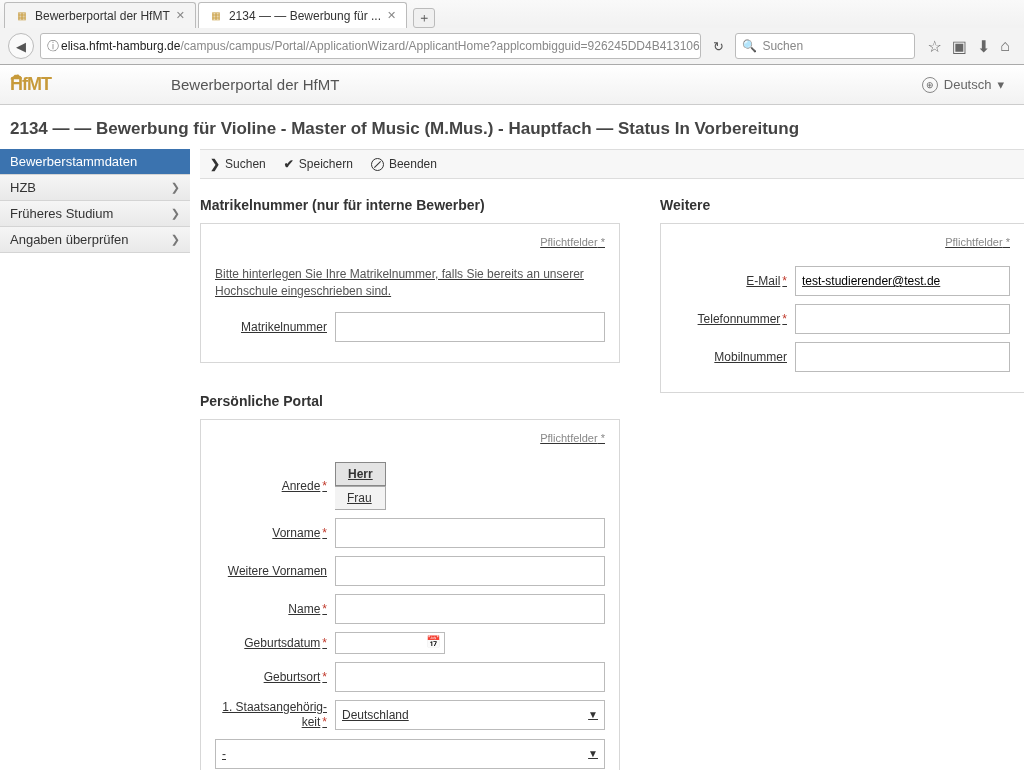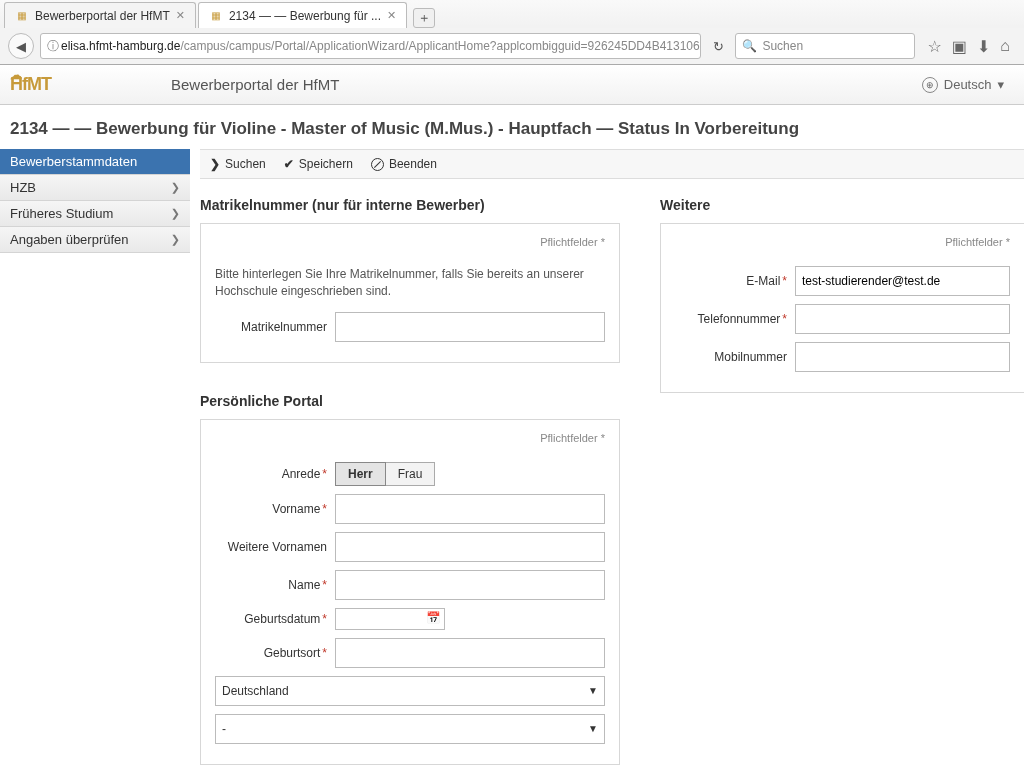--- a/index.html
+++ b/index.html
@@ -45,36 +45,36 @@
   .action { display:flex; align-items:center; gap:5px; font-size:12px; color:#333; }
   .action .ic { font-weight:bold; }
   .ban { width:13px; height:13px; border:1.6px solid #333; border-radius:50%; position:relative; display:inline-block; }
   .ban::after { content:""; position:absolute; left:1px; right:1px; top:50%; border-top:1.6px solid #333; transform:rotate(-45deg); }
 
   .columns { display:flex; gap:40px; padding:18px 0 0 0; }
   .col-left { width:420px; }
   .col-right { flex:1; min-width:320px; }
 
   .section-title { font-weight:bold; color:#333; font-size:14px; margin-bottom:10px; }
-  .panel { border:1px solid #d7d7d7; padding:12px 14px; }
+  .panel { border:1px solid #d7d7d7; padding:12px 14px;text-decoration:underline; }
   .pflicht { text-align:right; font-size:11px; color:#888; margin-bottom:18px; }
   .pflicht::after { content:" *"; }
   .hint { font-size:12px; color:#555; margin-bottom:12px; line-height:1.4; }
 
   .form-row { display:flex; align-items:center; margin-bottom:8px; }
   .form-row label { width:120px; text-align:right; padding-right:8px; font-size:12px; color:#333; }
   .form-row .req { color:#c0392b; margin-left:2px; }
   .form-row input.txt, .form-row .select { flex:1; height:30px; border:1px solid #bbb; padding:0 6px; font-size:12px; background:#fff; }
   .date-wrap { position:relative; flex:none; width:110px; }
   .date-wrap input { width:100%; height:22px; border:1px solid #bbb; padding-right:22px; padding-left:6px; font-size:12px; }
   .date-wrap .cal { position:absolute; right:4px; top:3px; font-size:12px; color:#555; }
   .select { display:flex; align-items:center; justify-content:space-between; }
   .select .arr { font-size:10px; color:#333; }
 
-  .toggle-group { display:flex; }
+  .toggle-group { display:flex;flex-direction:column; }
   .toggle { height:24px; padding:0 12px; border:1px solid #aaa; background:#f3f3f3; font-size:12px; display:flex; align-items:center; cursor:pointer; }
   .toggle.selected { background:#e4e4e4; border-color:#888; font-weight:bold; }
   .toggle + .toggle { border-left:none; }
 
   .contact-panel .form-row label { width:120px; }
 
   .section-gap { height:30px; }
 </style>
 </head>
 <body>
@@ -206,20 +206,24 @@
             <div class="date-wrap">
               <input style="">
               <span class="cal">📅</span>
             </div>
           </div>
           <div class="form-row">
             <label><span>Geburtsort</span><span class="req">*</span></label>
             <input class="txt" style="">
           </div>
           <div class="form-row" style="align-items:flex-start;">
+            <label style="line-height:1.3;">
+              <span>1. Staatsangehörig-</span><br>
+              <span>keit</span><span class="req">*</span>
+            </label>
             <div class="select">
               <span>Deutschland</span>
               <span class="arr">▼</span>
             </div>
           </div>
           <div class="form-row" style="align-items:flex-start;">
             <div class="select">
               <span>-</span>
               <span class="arr">▼</span>
             </div>

